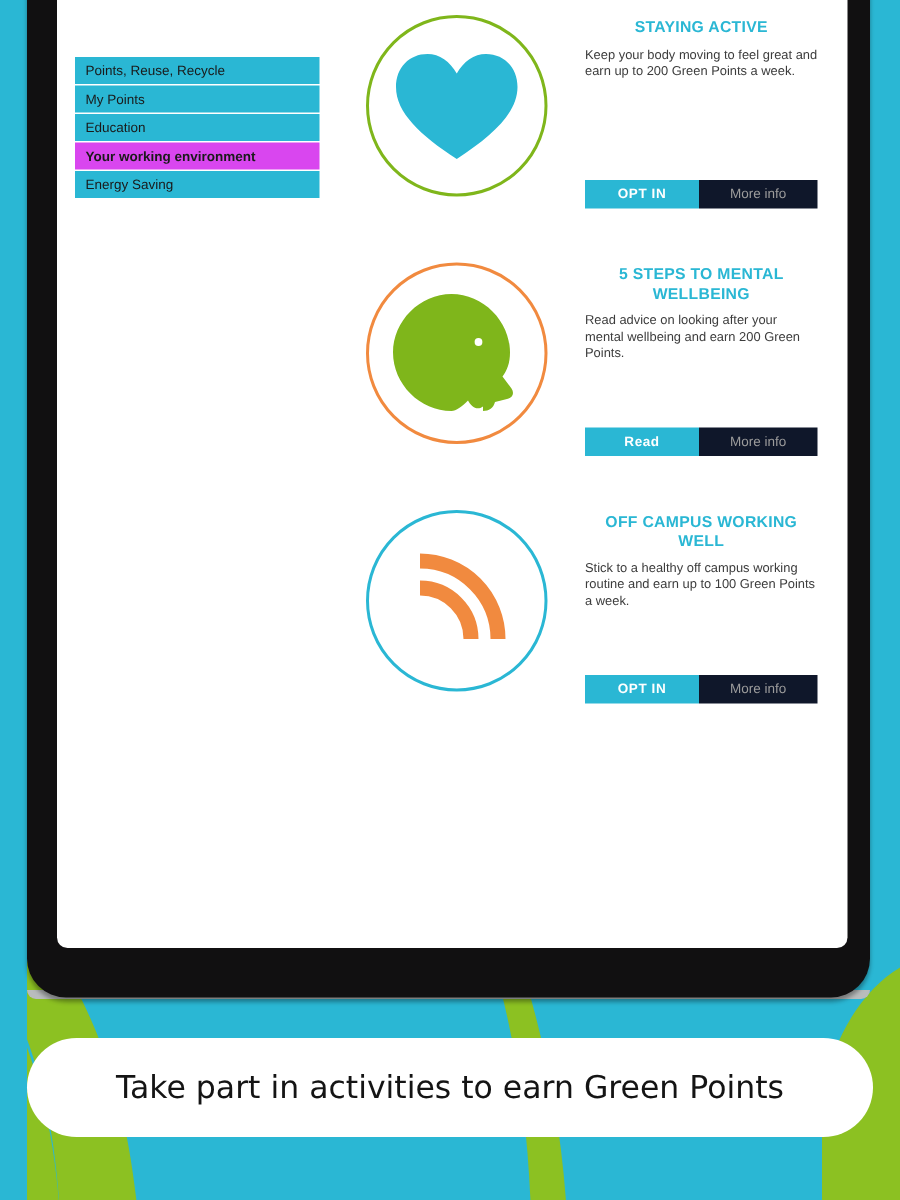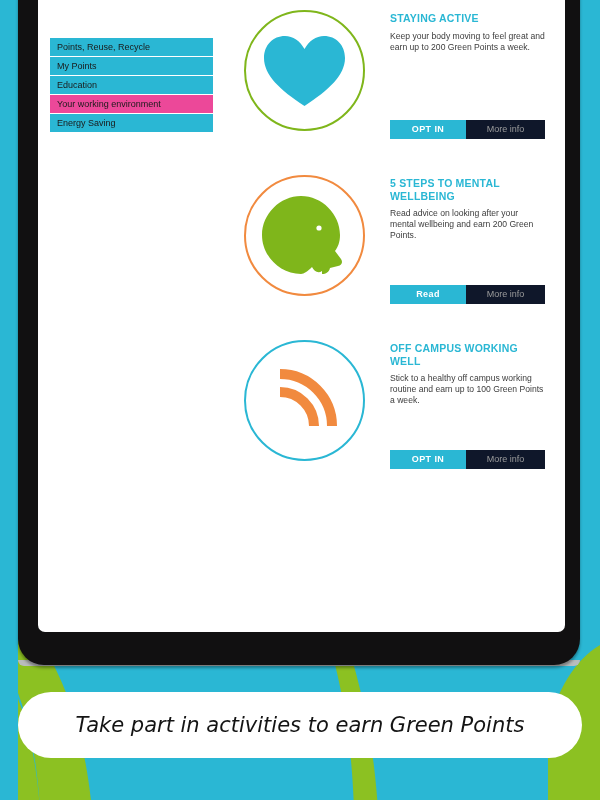--- a/index.html
+++ b/index.html
@@ -17,46 +17,46 @@
   .tablet-edge{position:absolute;left:18px;top:660px;width:562px;height:6px;
           background:#b9bcbd;border-radius:0 0 26px 26px;z-index:0;}
   .screen{position:absolute;left:38px;top:-40px;width:527px;height:672px;
           background:#ffffff;border-radius:0 0 7px 7px;overflow:hidden;}
 
   
   .menu{position:absolute;left:12px;top:78px;width:163px;}
   .menu-item{height:18px;line-height:18px;background:#2ab7d4;color:#1a1a1a;
              font-size:9px;padding-left:7px;margin-bottom:1px;
              white-space:nowrap;overflow:hidden;}
-  .menu-item.active{background:#ec4899;}
+  .menu-item.active{background:#d946ef;font-weight:bold;}
 
   
   .cards{position:absolute;left:0;top:40px;width:527px;}
   .card{position:relative;height:165px;}
   .icon-wrap{position:absolute;left:206px;top:10px;width:121px;height:121px;}
   .ring{position:absolute;inset:0;border-radius:50%;background:#fff;box-sizing:border-box;}
   .ring.green{border:2px solid #7fb61b;}
   .ring.orange{border:2px solid #f18a3f;}
   .ring.cyan{border:2px solid #2ab7d4;}
   .glyph{position:absolute;left:0;top:0;width:121px;height:121px;}
 
   .card-body{position:absolute;left:352px;top:12px;width:155px;}
   .card-title{color:#2ab7d4;font-size:10.5px;font-weight:bold;line-height:12.5px;
-              letter-spacing:.2px;margin:0 0 6px 0;text-transform:uppercase;}
+              letter-spacing:.2px;margin:0 0 6px 0;text-transform:uppercase;text-align:center;}
   .card-text{color:#3c3c3c;font-size:8.6px;line-height:11.2px;margin:0;}
   .btn-row{position:absolute;left:352px;top:120px;width:187px;display:flex;}
   .btn{height:19px;line-height:19px;text-align:center;font-size:9px;}
   .btn-primary{width:76px;background:#2ab7d4;color:#fff;font-weight:bold;letter-spacing:.4px;}
   .btn-secondary{width:79px;background:#0f172a;color:#9b9b9b;}
 
   
   .caption{position:absolute;left:18px;top:692px;width:564px;height:66px;
            background:#fff;border-radius:33px;display:flex;align-items:center;
            justify-content:center;box-sizing:border-box;}
-  .caption span{font-family:"DejaVu Sans",sans-serif;font-size:21px;color:#141414;font-style:italic;}
+  .caption span{font-family:"DejaVu Sans",sans-serif;font-size:21px;color:#141414;}
 </style>
 </head>
 <body>
 
 <div class="bg">
   <svg viewBox="0 0 600 800" xmlns="http://www.w3.org/2000/svg" aria-hidden="true">
     <rect x="0" y="0" width="600" height="800" fill="#2ab7d4"></rect>
     <path d="M-10 640 C 20 690 35 740 40 810 L -10 810 Z" fill="#8cc122"></path>
     <path d="M40 640 C 70 690 85 740 92 810 L 40 810 C 36 740 22 690 -6 642 Z" fill="#8cc122"></path>
     <path d="M330 645 C 345 700 352 750 354 810 L 378 810 C 374 748 364 698 348 645 Z" fill="#8cc122"></path>

